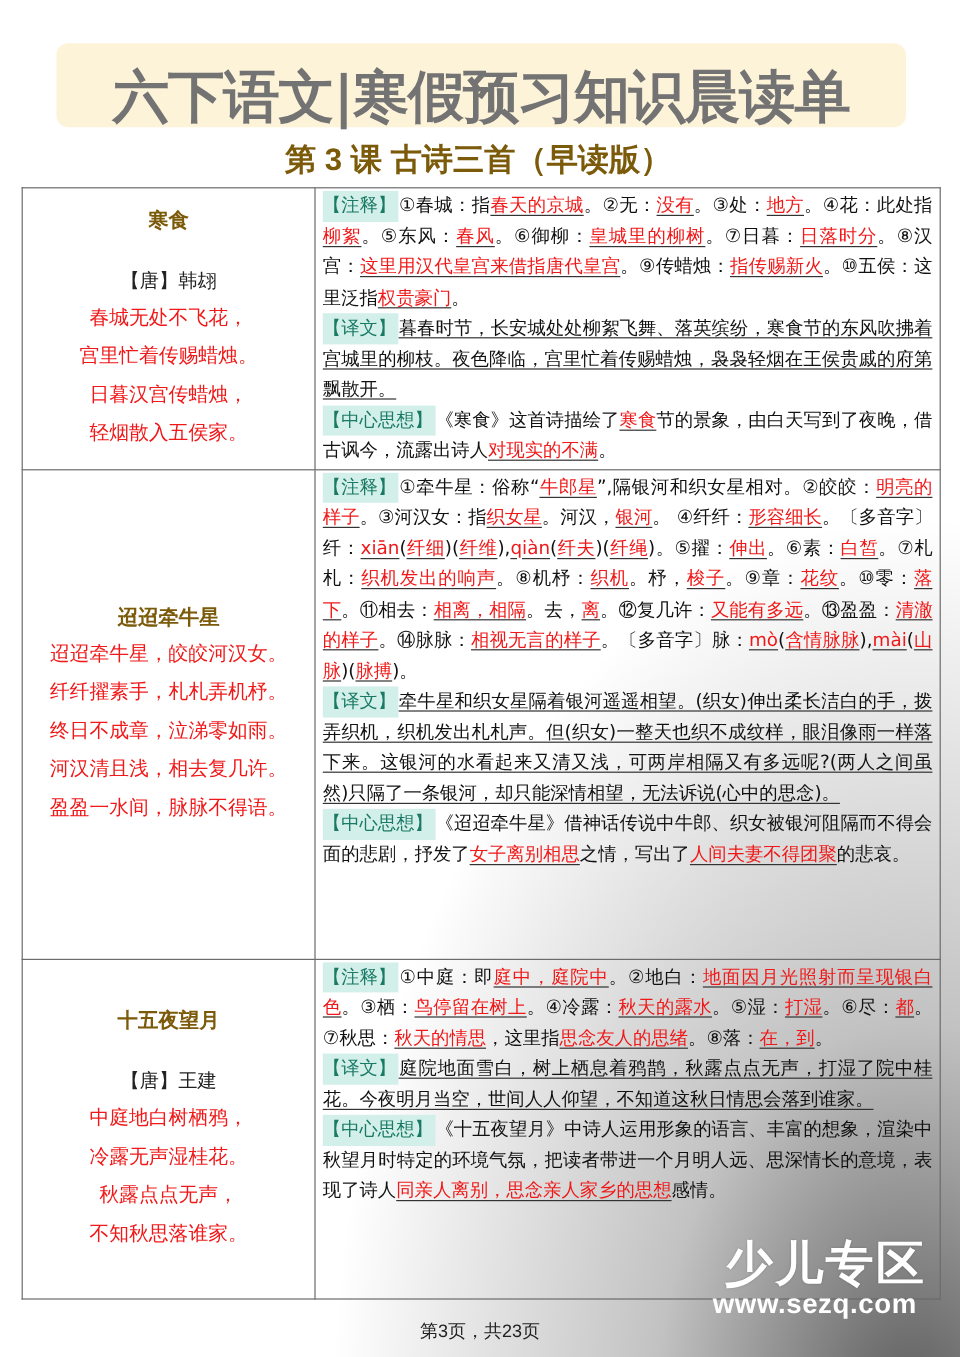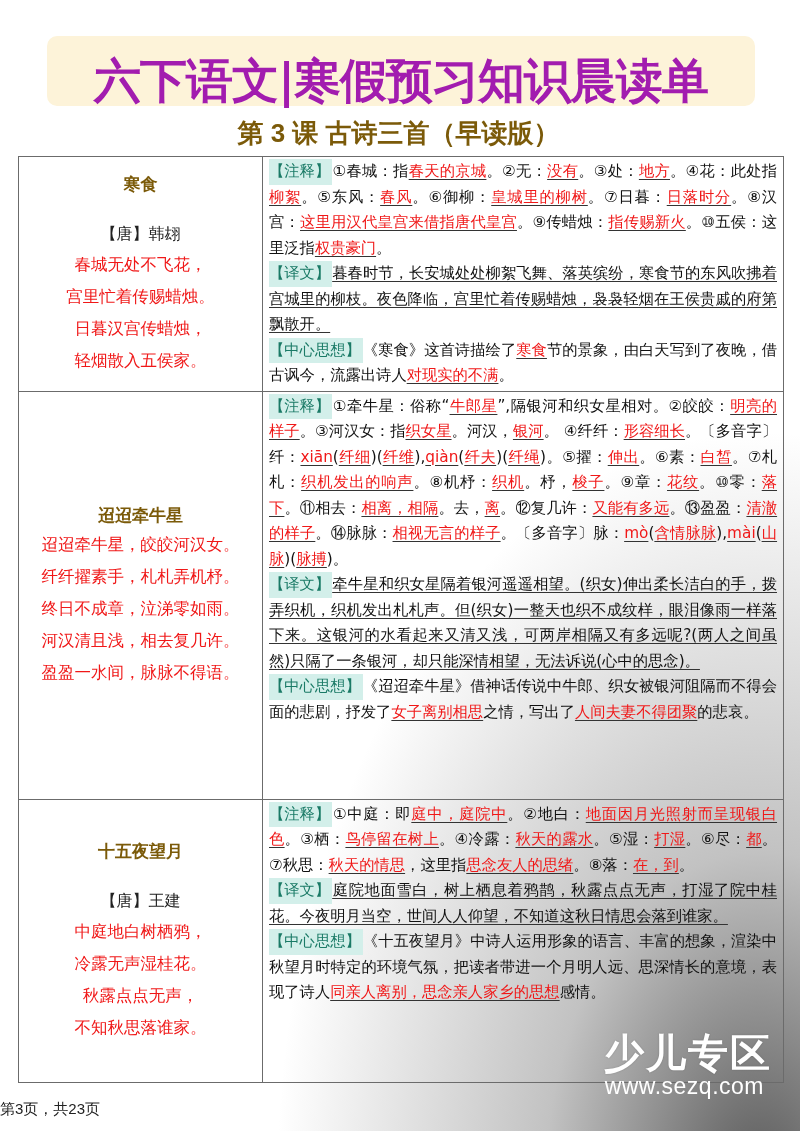--- a/index.html
+++ b/index.html
@@ -13,21 +13,21 @@
       background: radial-gradient(ellipse at 95% 105%, rgba(60,60,60,0.85) 0%, rgba(120,120,120,0.45) 20%, rgba(255,255,255,0) 45%);
       pointer-events:none;
     }
     .title-box {
       position:absolute; left:47px; top:36px; width:708px; height:70px;
       background:#fdf3d9; border-radius:10px;
       display:flex; align-items:center; justify-content:center;
     }
     .title {
       font-family:"DejaVu Serif", serif; font-weight:bold;
-      font-size:47px; color:#a21caf; letter-spacing:-1px; white-space:nowrap;margin-top:20px;
+      font-size:47px; color:#737373; letter-spacing:-1px; white-space:nowrap;margin-top:20px;
     }
     .subtitle {
       position:absolute; left:0; width:797px; top:116px; text-align:center;
       font-family:"Liberation Sans", sans-serif; font-weight:bold;
       font-size:26px; color:#7b5a09;
     }
     table.main {
       position:absolute; left:18px; top:156px; width:766px;
       border-collapse:collapse; table-layout:fixed;
     }
@@ -46,32 +46,32 @@
       font-size:15.3px; line-height:25.5px; color:#111; text-align:justify;
     }
     .tag {
       background:#d3efea; color:#1a7a66; padding:0 2px 0 0;
       display:inline-block; line-height:25.5px;
     }
     .red { color:#f01818; }
     .u { text-decoration:underline; text-decoration-color:#333; text-underline-offset:3px; }
     .ublack { text-decoration:underline; text-decoration-color:#333; text-underline-offset:3px; }
     .footer {
-      position:absolute; left:0; width:800px; top:1100px; text-align:left;
+      position:absolute; left:0; width:800px; top:1100px; text-align:center;
       font-size:15px; color:#222; font-family:"Liberation Sans", sans-serif;
     }
     .wm-text {
       position:absolute; right:28px; top:1026px;
       font-family:"DejaVu Sans", sans-serif; font-weight:bold;
       font-size:40px; color:#ffffff; letter-spacing:2px;
       text-shadow:0 0 2px rgba(0,0,0,0.2);
     }
     .wm-url {
       position:absolute; right:36px; top:1073px;
-      font-family:"Liberation Sans", sans-serif; font-weight:normal;
+      font-family:"Liberation Sans", sans-serif; font-weight:bold;
       font-size:23px; color:#ffffff; letter-spacing:0.5px;
     }
   </style>
 </head>
 <body>
 
 <div class="bg-shade"></div>
 
 <div class="title-box">
   <div class="title">六下语文|寒假预习知识晨读单</div>

